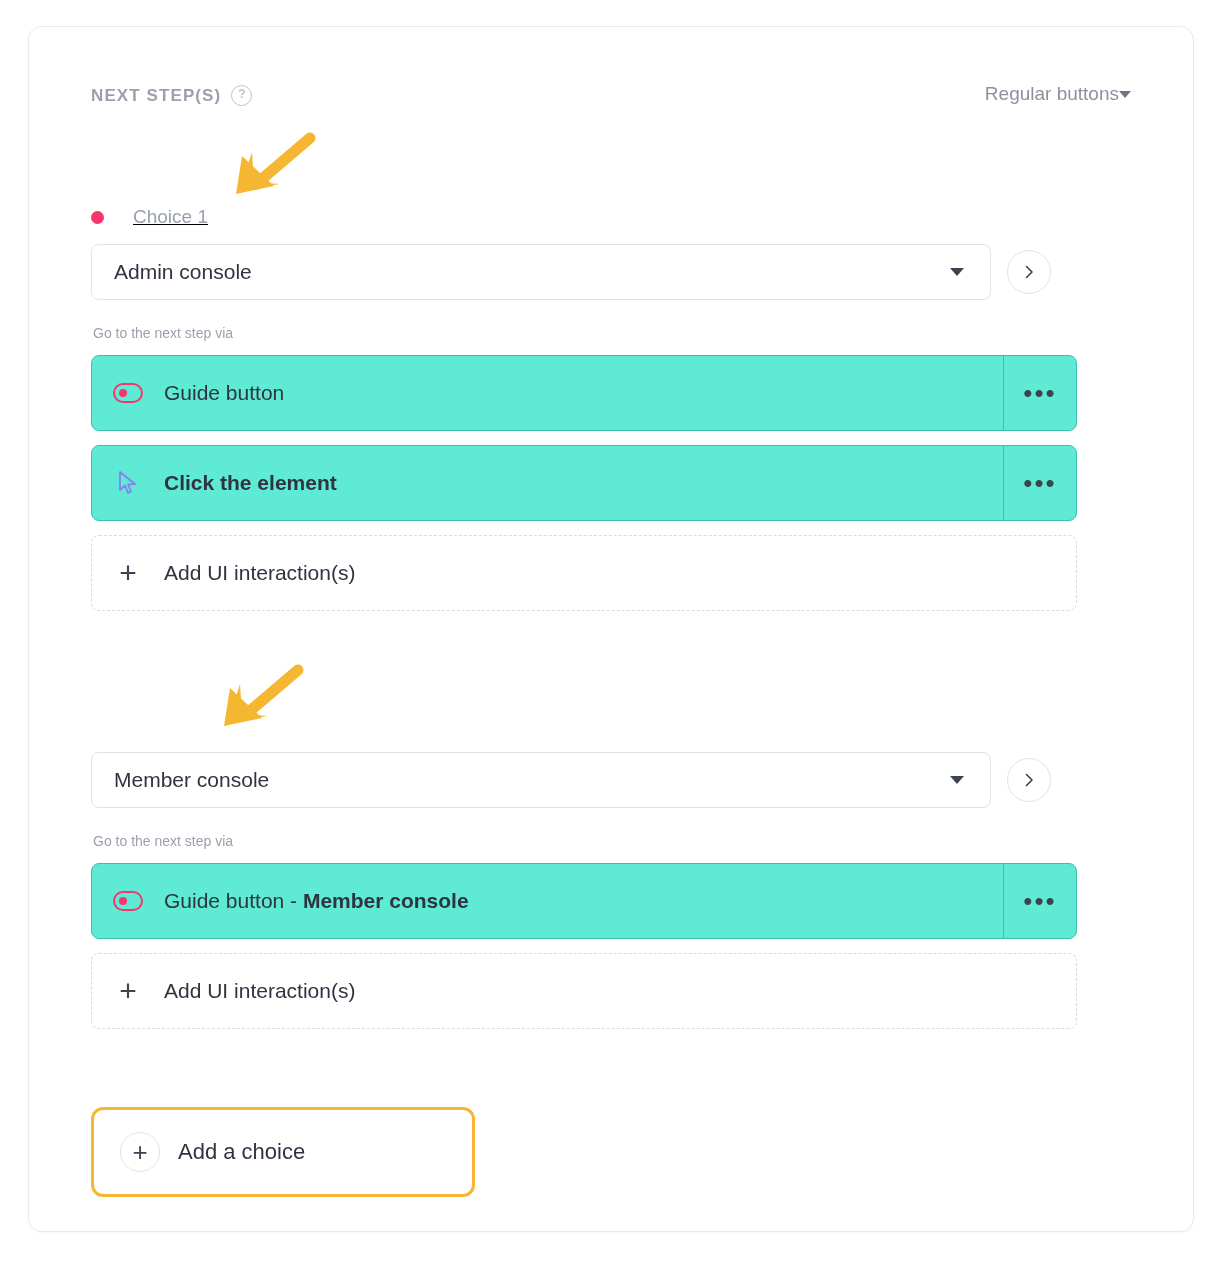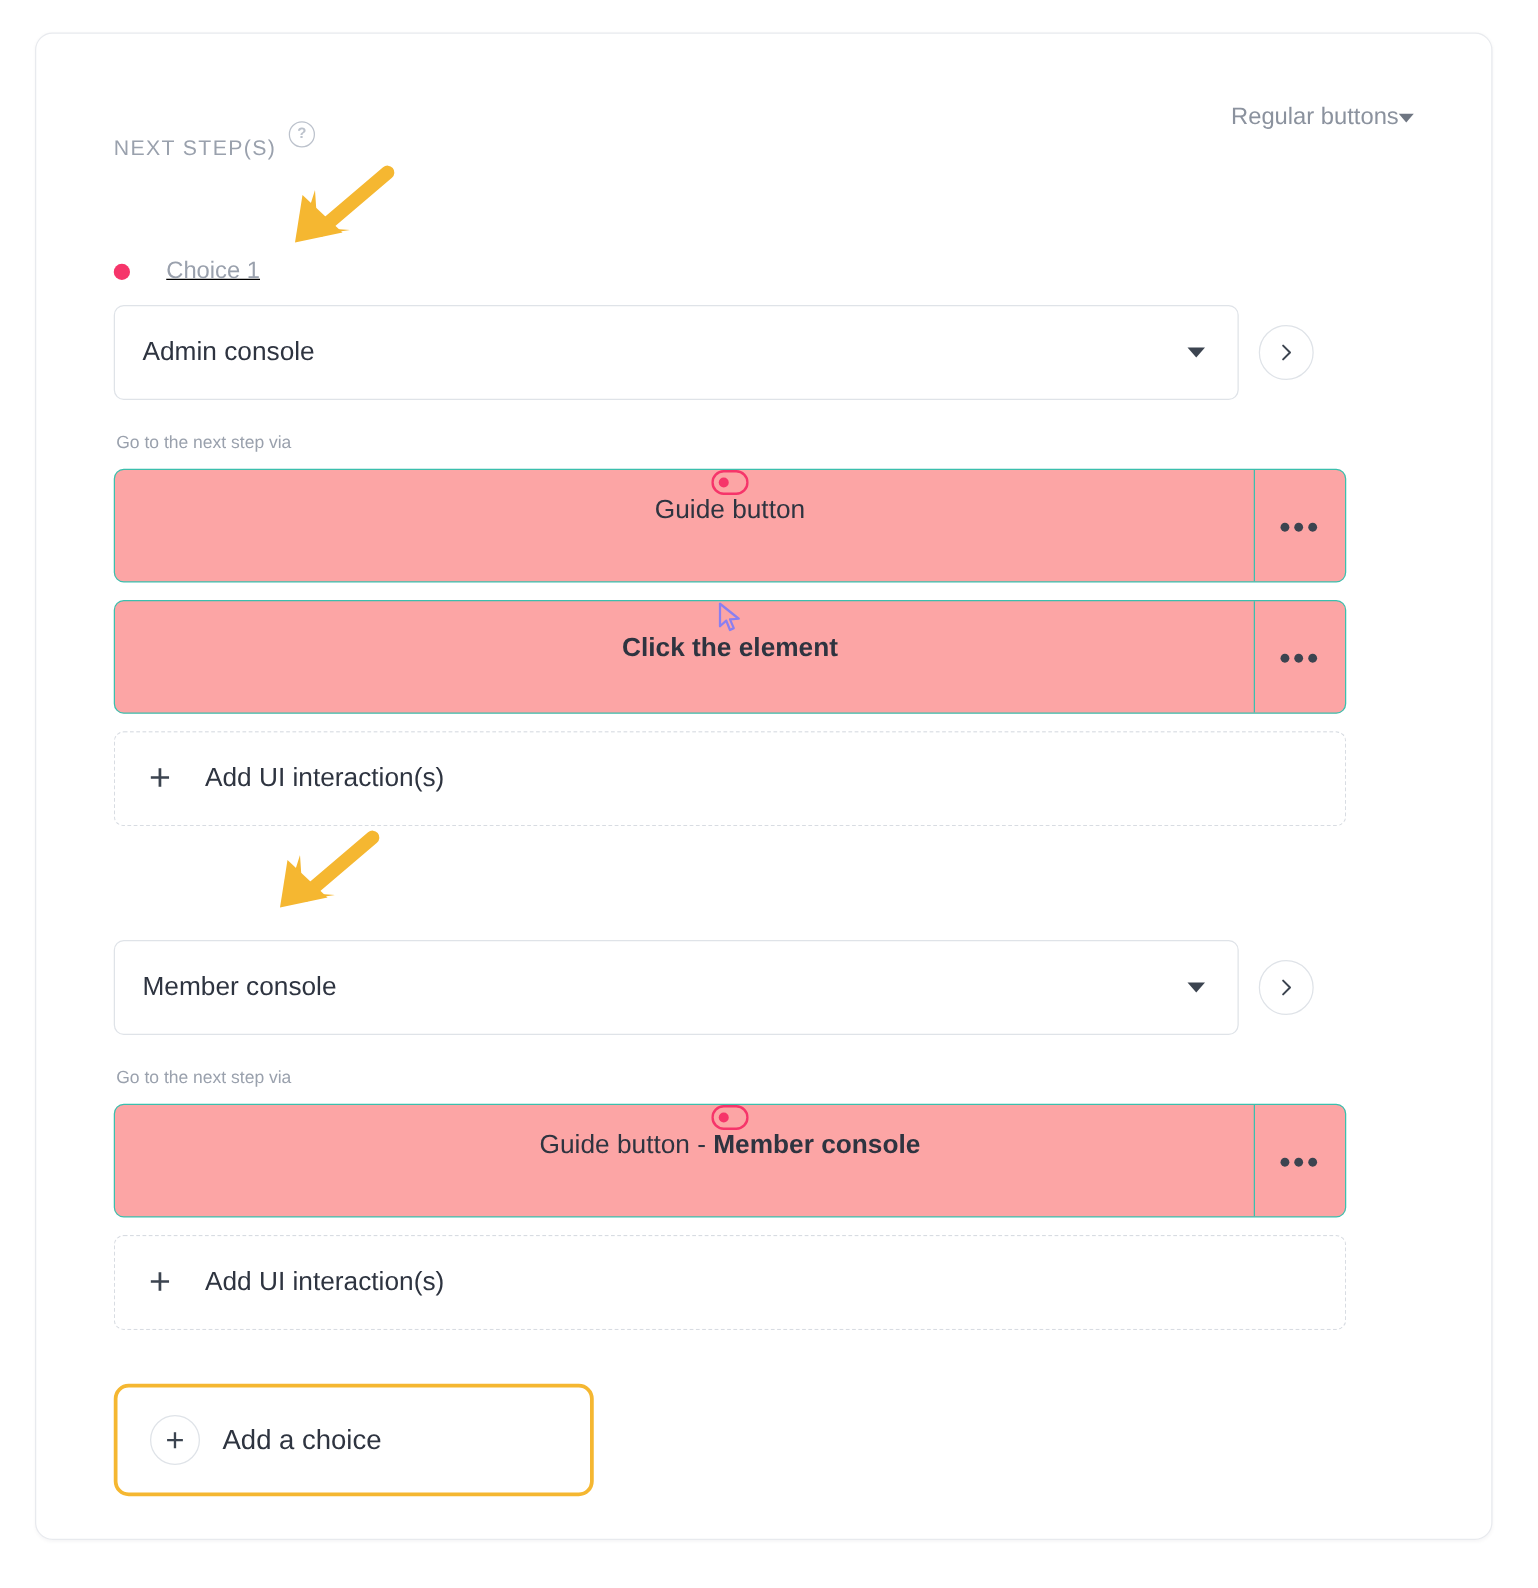--- a/index.html
+++ b/index.html
@@ -37,22 +37,21 @@
     left: 62px;
     top: 58px;
     display: flex;
     align-items: center;
     gap: 10px;
   }
   .section-title {
     font-size: 17px;
     letter-spacing: 1.1px;
     color: #9aa1ad;
-    font-weight: 400;
-    margin-top: 24px;
+    font-weight: 700;
   }
   .help-icon {
     width: 19px;
     height: 19px;
     border-radius: 50%;
     border: 1.6px solid #bcc2cc;
     color: #bcc2cc;
     font-size: 12px;
     line-height: 16px;
     text-align: center;
@@ -106,21 +105,21 @@
 
   .select-row {
     display: flex;
     align-items: center;
     gap: 16px;
     margin-top: 15px;
   }
   .select-box {
     position: relative;
     width: 900px;
-    height: 76px;
+    height: 56px;
     border: 1px solid #dfe3e8;
     border-radius: 8px;
     background: #ffffff;
     display: flex;
     align-items: center;
     box-sizing: border-box;
     cursor: pointer;
   }
   .select-value {
     font-size: 21px;
@@ -154,30 +153,29 @@
 
   .via-label {
     font-size: 14px;
     color: #9aa1ad;
     margin-top: 25px;
     margin-left: 2px;
   }
 
   .interaction {
     margin-top: 14px;
-    height: 91px;
+    height: 76px;
     border: 1.5px solid #3bbfad;
     border-radius: 8px;
-    background: #fca5a5;
+    background: #5eead4;
     display: flex;
     align-items: center;
     box-sizing: border-box;
     position: relative;
     width: 986px;
-    flex-direction: column;
   }
   .interaction .ico {
     width: 72px;
     display: flex;
     align-items: center;
     justify-content: center;
     flex: none;
   }
   .interaction .txt {
     font-size: 21px;

